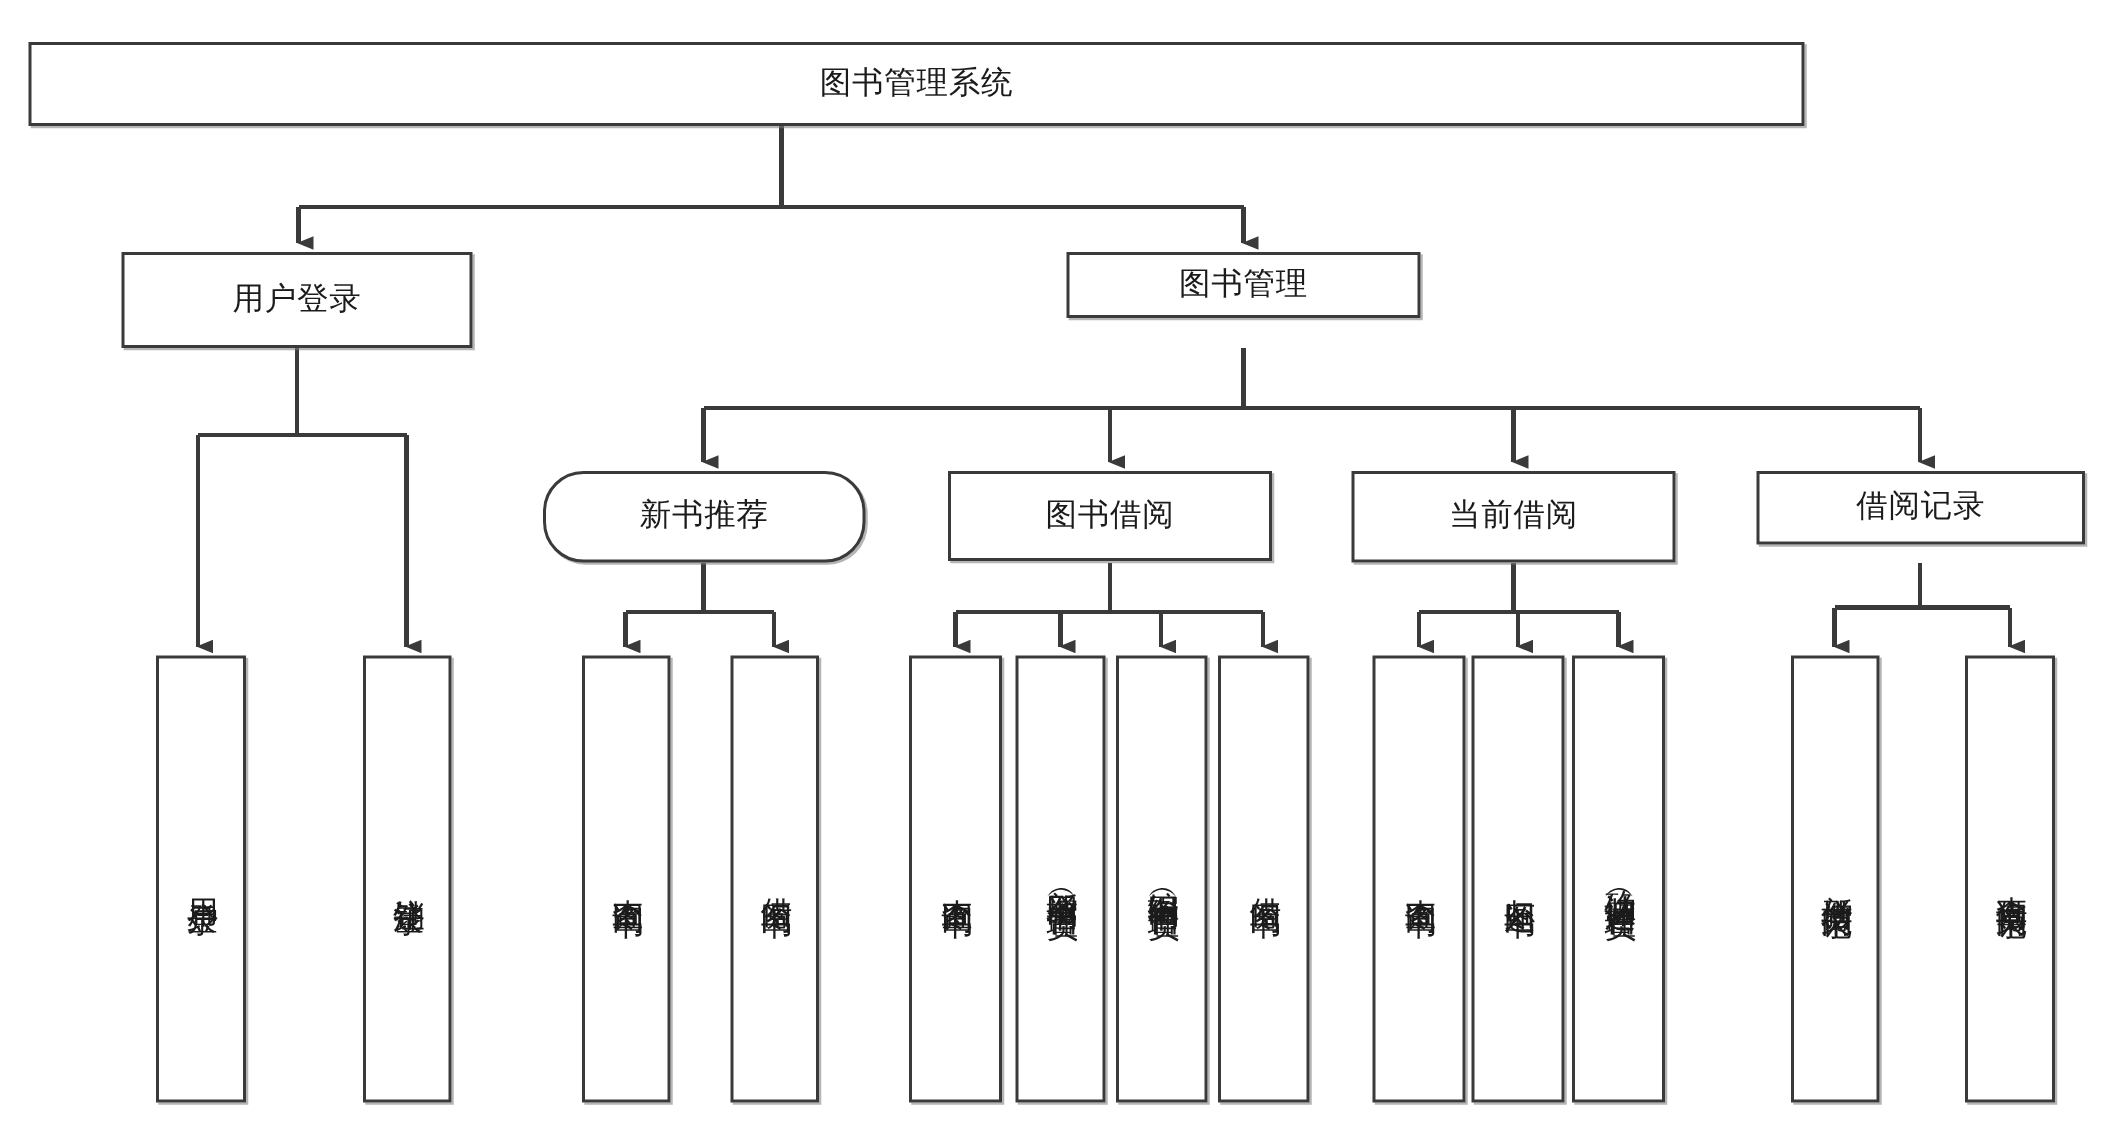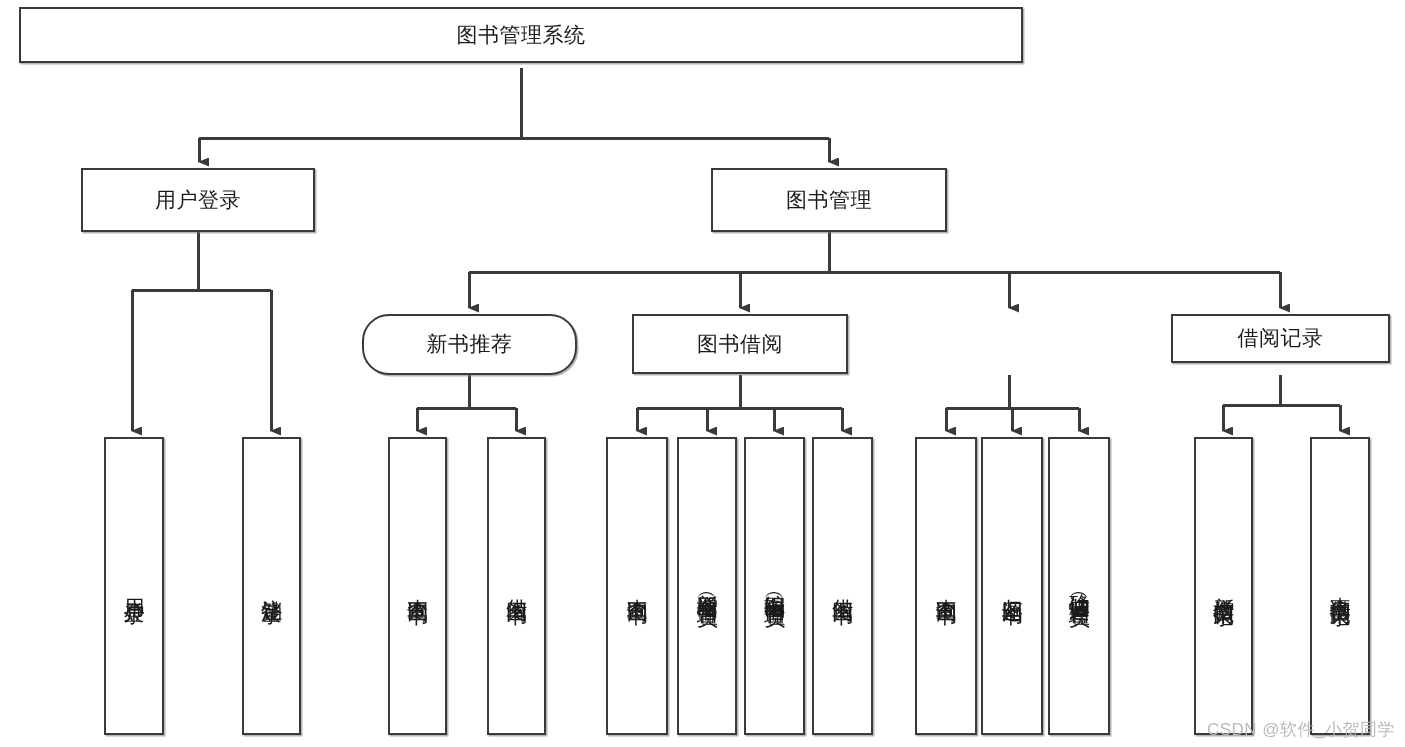--- a/index.html
+++ b/index.html
@@ -114,36 +114,39 @@
       <path d="M1012,408 L1012,431" marker-end="url(#arrowhead)"></path>
       <path d="M1079,408 L1079,431" marker-end="url(#arrowhead)"></path>
 
       <path d="M1280,375 L1280,405"></path>
       <path d="M1223,405 L1340,405"></path>
       <path d="M1223,405 L1223,431" marker-end="url(#arrowhead)"></path>
       <path d="M1340,405 L1340,431" marker-end="url(#arrowhead)"></path>
     </g>
   </svg>
 
-  <div class="node-box" style="left:19px; top:7px; width:1004px; height:56px;">
+  <div class="node-box" style="left:19px; top:28px; width:1184px; height:56px;">
     <span class="node-label-h">图书管理系统</span>
   </div>
 
   <div class="node-box" style="left:81px; top:168px; width:234px; height:64px;">
     <span class="node-label-h">用户登录</span>
   </div>
-  <div class="node-box" style="left:711px; top:168px; width:236px; height:64px;">
+  <div class="node-box" style="left:711px; top:168px; width:236px; height:44px;">
     <span class="node-label-h">图书管理</span>
   </div>
 
   <div class="node-box" style="left:362px; top:314px; width:215px; height:61px;border-radius:27px;">
     <span class="node-label-h">新书推荐</span>
   </div>
   <div class="node-box" style="left:632px; top:314px; width:216px; height:60px;">
     <span class="node-label-h">图书借阅</span>
+  </div>
+  <div class="node-box" style="left:901px; top:314px; width:216px; height:61px;">
+    <span class="node-label-h">当前借阅</span>
   </div>
   <div class="node-box" style="left:1171px; top:314px; width:219px; height:49px;">
     <span class="node-label-h">借阅记录</span>
   </div>
 
   <div class="node-box" style="left:104px; top:437px; width:60px; height:298px;">
     <span class="node-label-v">用户登录</span>
   </div>
   <div class="node-box" style="left:242px; top:437px; width:59px; height:298px;">
     <span class="node-label-v">注销登录</span>
@@ -175,15 +178,14 @@
   <div class="node-box" style="left:1048px; top:437px; width:62px; height:298px;">
     <span class="node-label-v">确认归还（管理员）</span>
   </div>
   <div class="node-box" style="left:1194px; top:437px; width:59px; height:298px;">
     <span class="node-label-v">新增借阅记录</span>
   </div>
   <div class="node-box" style="left:1310px; top:437px; width:60px; height:298px;">
     <span class="node-label-v">查询借阅记录</span>
   </div>
 
-  <div class="watermark">CSDN @软件_小贺同学</div>
 
 </div>
 
 </body></html>

